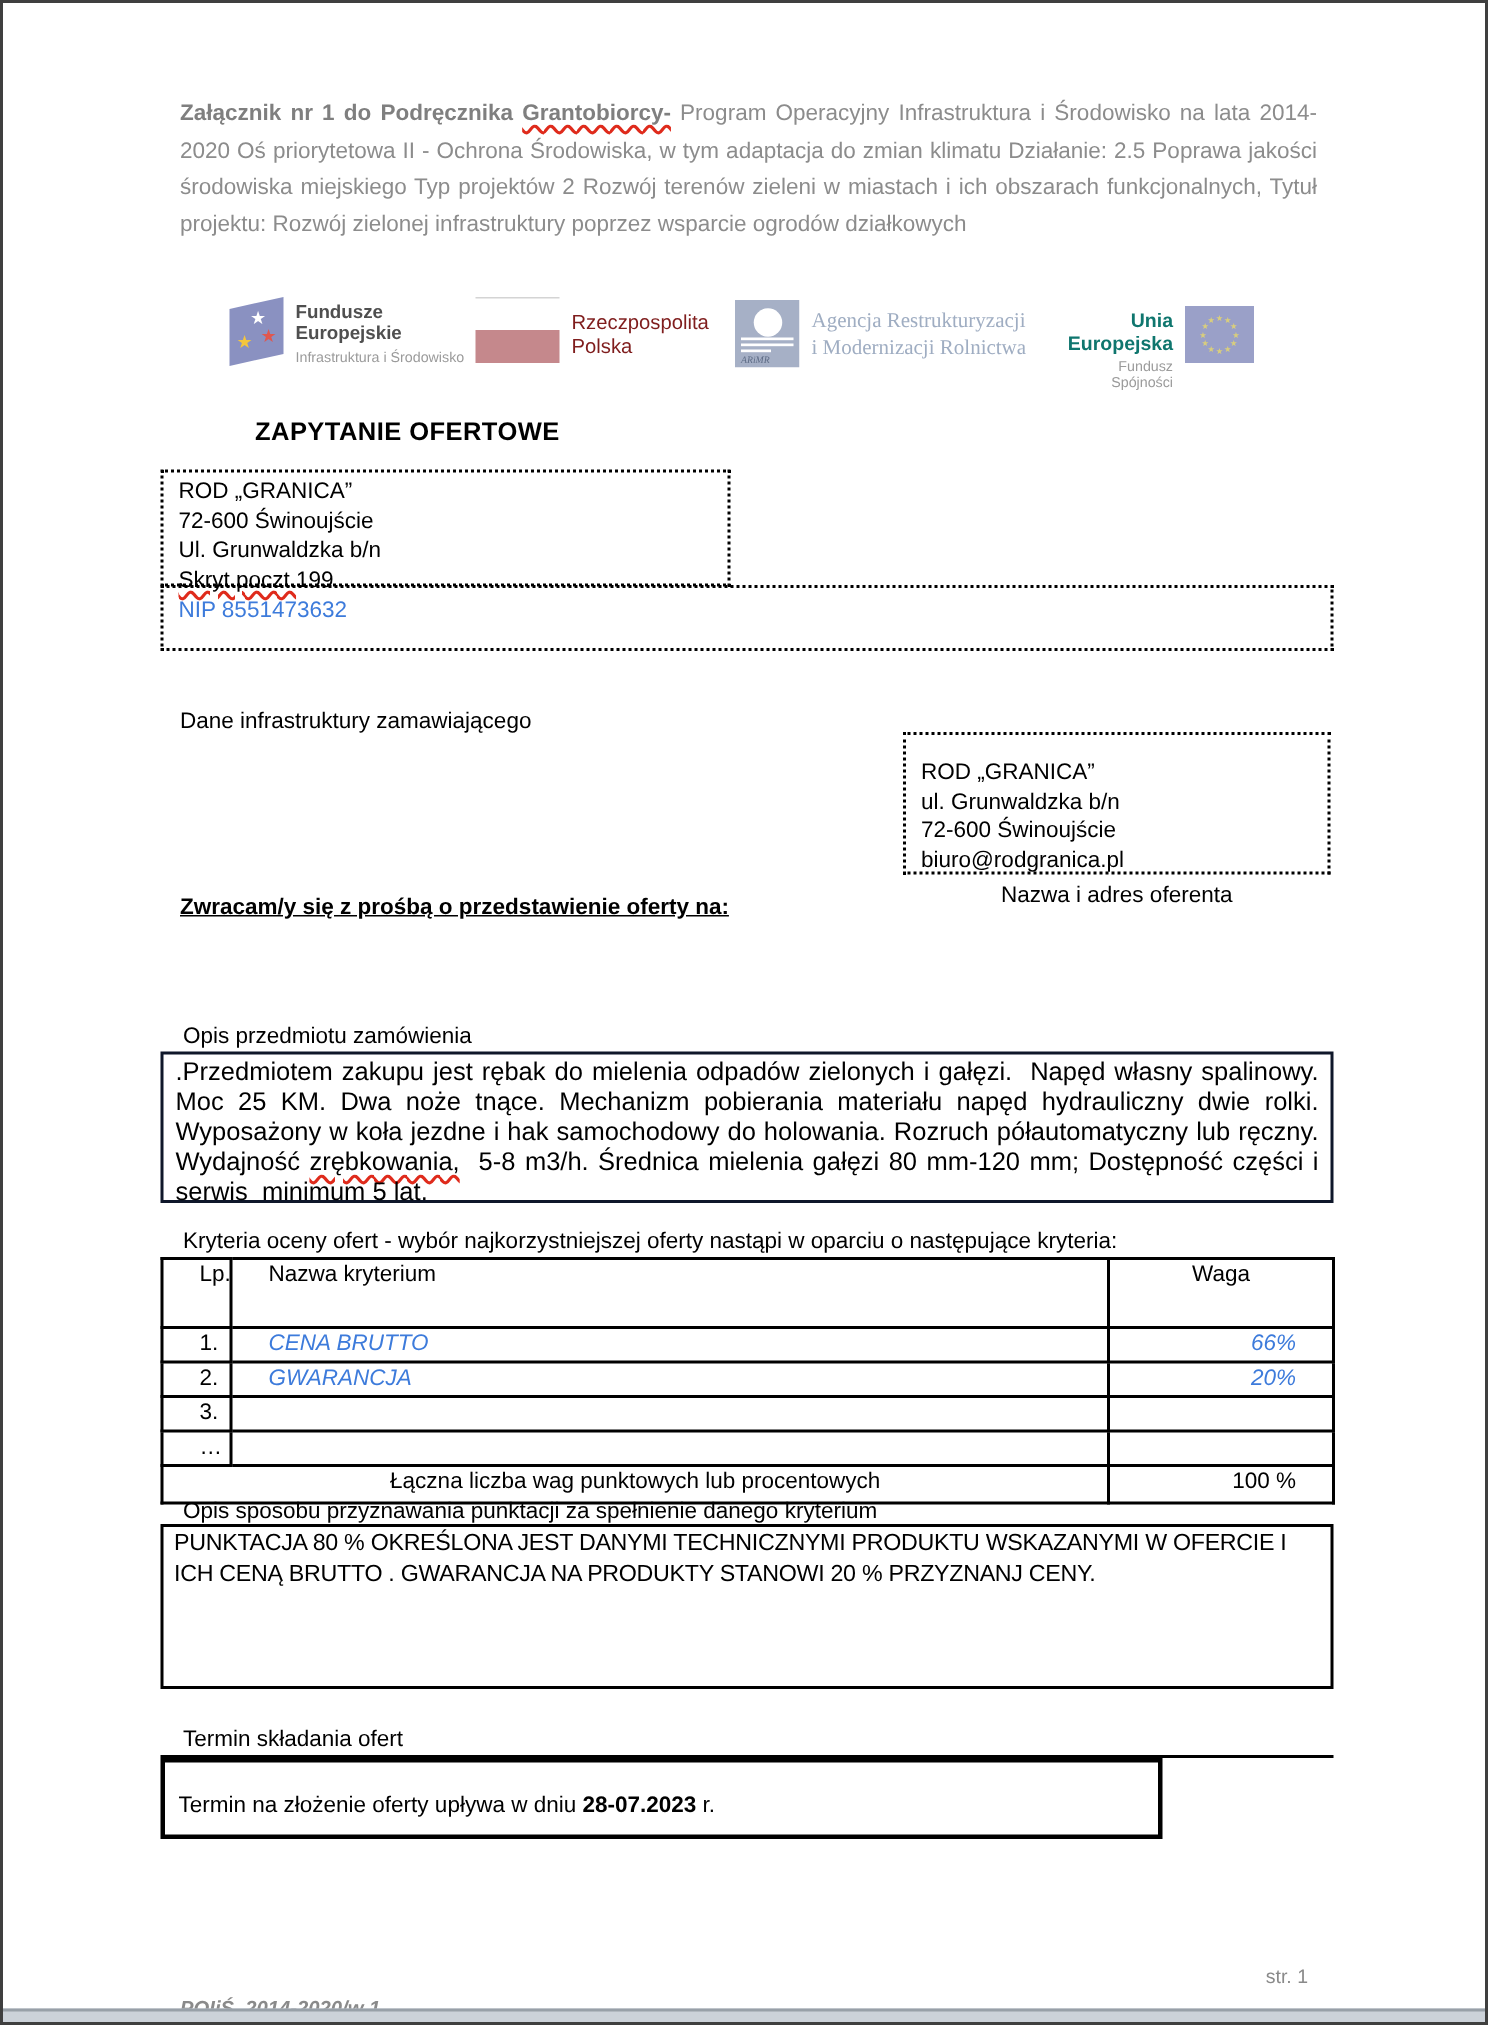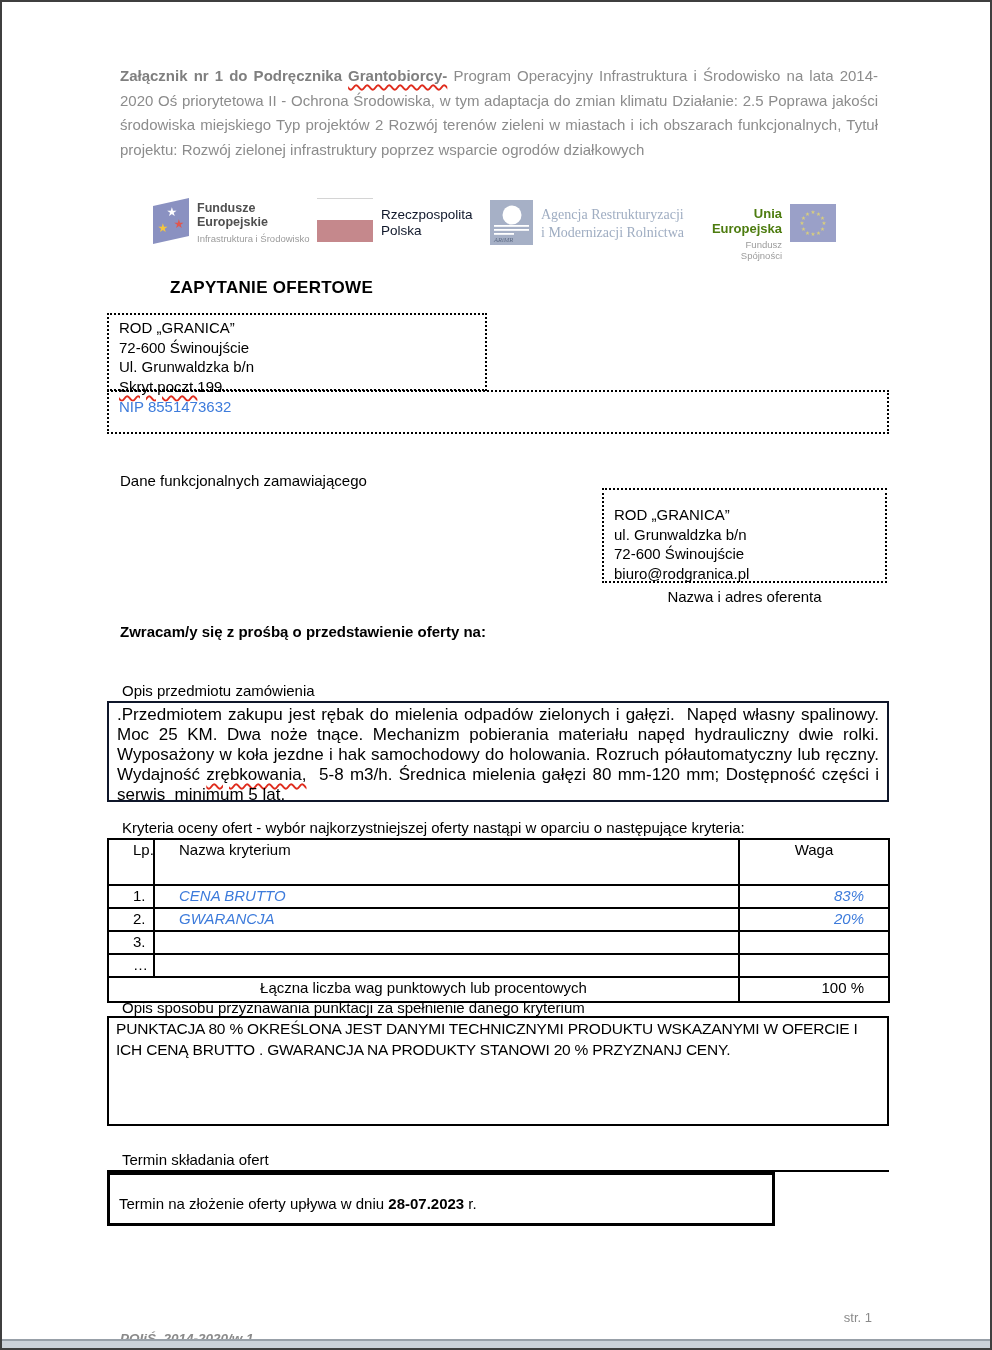--- a/index.html
+++ b/index.html
@@ -32,29 +32,29 @@
   .logo { display:flex; align-items:flex-start; }
   .logo-fe { left:150px; top:195px; }
   .fe-text { margin-left:7px; padding-top:4px; }
   .fe-title { font-size:12.5px; font-weight:bold; color:#4f4f4f; line-height:14px; }
   .fe-sub { font-size:9.5px; color:#9b9b9b; margin-top:4px; }
 
   .logo-pl { left:315px; top:196px; }
   .pl-flag { width:56px; height:44px; }
   .pl-top { height:22px; background:#fff; border-top:1.5px solid #d4d4d4; }
   .pl-bottom { height:22px; background:#c5888c; }
-  .pl-text { margin-left:8px; padding-top:9px; font-size:13.5px; color:#0f172a; line-height:16px; }
+  .pl-text { margin-left:8px; padding-top:9px; font-size:13.5px; color:#7f1d1d; line-height:16px; }
 
   .logo-arimr { left:488px; top:198px; }
   .arimr-text { margin-left:8px; padding-top:6px; font-family:"Liberation Serif", serif;
                 font-size:14px; color:#9fadc2; line-height:18px; }
 
   .logo-ue { left:700px; top:202px; }
   .ue-text { width:80px; text-align:right; padding-top:2px; }
-  .ue-title { font-size:13px; font-weight:bold; color:#4d7c0f; }
+  .ue-title { font-size:13px; font-weight:bold; color:#0f766e; }
   .ue-sub { font-size:9.5px; color:#9b9b9b; margin-top:3px; }
   .ue-flag { margin-left:8px; }
 
   .doc-title { left:168px; top:276px; font-size:17px; font-weight:bold; letter-spacing:0.3px; }
 
   
   .dotted { border:2px dotted #000; }
   .buyer-box {
     left:105px; top:311px; width:380px; height:78px;
     padding:3px 10px; font-size:15px; line-height:19.5px; overflow:visible;
@@ -66,21 +66,21 @@
   .date-line { left:518px; top:437px; width:357px; text-align:right; font-size:15px; }
 
   .buyer-label { left:118px; top:470px; font-size:15px; }
 
   .offerer-box {
     left:600px; top:486px; width:285px; height:95px;
     padding:15px 10px 4px; font-size:15px; line-height:19.5px;
   }
   .offerer-caption { left:600px; top:586px; width:285px; text-align:center; font-size:15px; }
 
-  .request-line { left:118px; top:621px; font-size:15px; font-weight:bold; }
+  .request-line { left:118px; top:594px; font-size:15px; font-weight:bold;text-decoration:underline; }
 
   .section-label { font-size:15px; }
   .subject-label { left:120px; top:680px; }
   .subject-box {
     left:105px; top:699px; width:782px; height:101px;
     border:2px solid #0f172a; padding:2px 8px;
     font-size:17px; line-height:20px; text-align:justify; white-space:pre-wrap;
   }
 
   .criteria-caption { left:120px; top:817px; font-size:15px; }
@@ -195,21 +195,21 @@
     <div>72-600 Świnoujście</div>
     <div>Ul. Grunwaldzka b/n</div>
     <div><span class="squiggle">Skryt.poczt.</span><span>199</span></div>
   </div>
 
   <div class="abs dotted nip-box">
     <span>NIP 8551473632</span>
   </div>
 
 
-  <div class="abs buyer-label">Dane funkcjonalnych zamawiającego</div>
+  <div class="abs buyer-label">Dane infrastruktury zamawiającego</div>
 
   <div class="abs dotted offerer-box">
     <div>ROD „GRANICA”</div>
     <div>ul. Grunwaldzka b/n</div>
     <div>72-600 Świnoujście</div>
     <div>biuro@rodgranica.pl</div>
   </div>
   <div class="abs offerer-caption">Nazwa i adres oferenta</div>
 
   <div class="abs request-line">Zwracam/y się z prośbą o przedstawienie oferty na:</div>
@@ -226,21 +226,21 @@
       </colgroup>
     <tbody>
         <tr class="head">
       <td>Lp.</td>
       <td>Nazwa kryterium</td>
       <td class="th-weight">Waga</td>
     </tr>
     <tr class="body">
       <td>1.</td>
       <td class="blue-italic">CENA BRUTTO</td>
-      <td class="blue-italic cell-num">83%</td>
+      <td class="blue-italic cell-num">66%</td>
     </tr>
     <tr class="body">
       <td>2.</td>
       <td class="blue-italic">GWARANCJA</td>
       <td class="blue-italic cell-num">20%</td>
     </tr>
     <tr class="body">
       <td>3.</td>
       <td></td>
       <td class="cell-num"></td>

